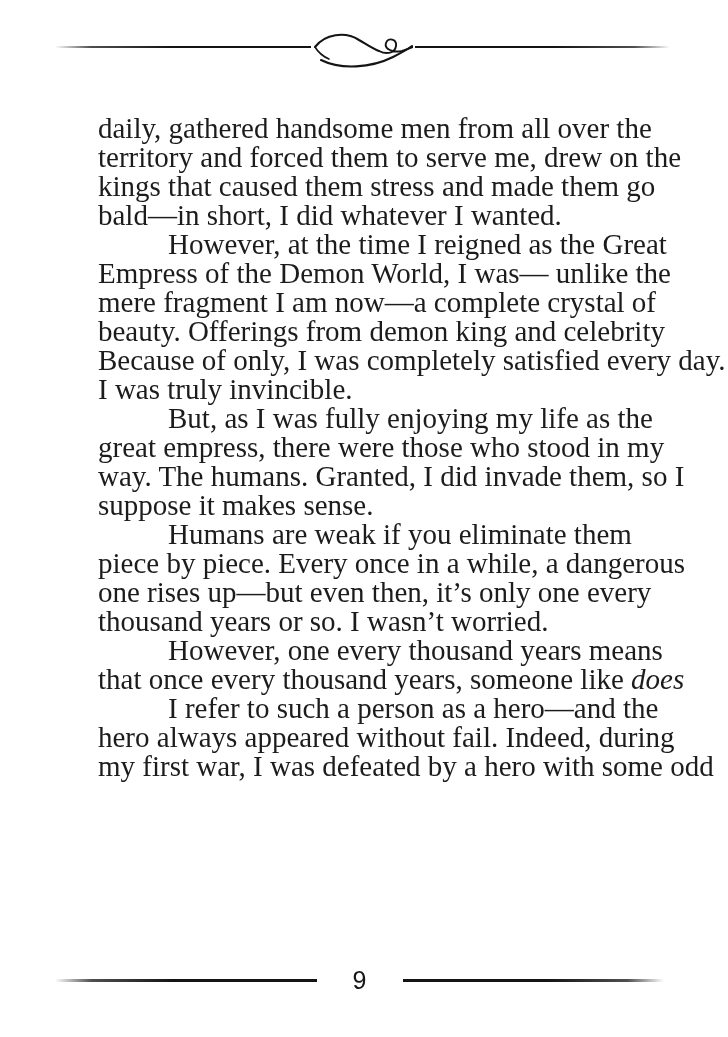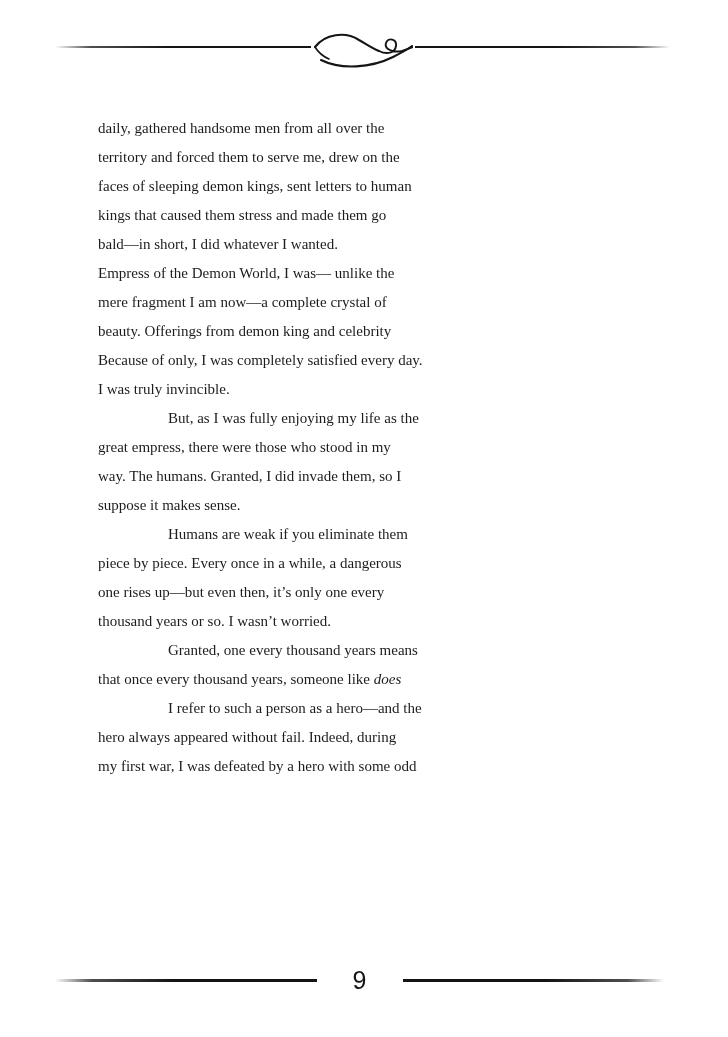--- a/index.html
+++ b/index.html
@@ -44,21 +44,21 @@
     flex: 0 0 auto;
     margin: 0 2px;
   }
 
   
   .body-text {
     position: absolute;
     left: 98px;
     top: 114px;
     width: 560px;
-    font-size: 15px;
+    font-size: 29px;
     line-height: 29px;
   }
   .line {
     height: 29px;
     white-space: nowrap;
   }
   .line.indent { padding-left: 70px; }
   .line .it { font-style: italic; }
 
   
@@ -93,37 +93,37 @@
       <path d="M66,21 C74,25 82,23 83,16 C84,9 75,7 73,13 C71,19 80,23 89,21 C93,20 97,18 100,17" stroke="#141414" stroke-width="1.9" stroke-linecap="round"></path>
       <path d="M8,30 C28,40 58,38 80,27 C88,23 95,19 99,16" stroke="#141414" stroke-width="2.1" stroke-linecap="round"></path>
       <path d="M2,17 C5,22 9,26 16,29" stroke="#141414" stroke-width="1.6" stroke-linecap="round"></path>
     </svg>
     <div class="rule rule-fade-right"></div>
   </div>
 
   <div class="body-text">
       <div class="line">daily, gathered handsome men from all over the</div>
       <div class="line">territory and forced them to serve me, drew on the</div>
-      <div class="line">faces of sleeping demon kings, sent letters to human</div>
       <div class="line">kings that caused them stress and made them go</div>
       <div class="line">bald—in short, I did whatever I wanted.</div>
+      <div class="line indent">However, at the time I reigned as the Great</div>
       <div class="line">Empress of the Demon World, I was— unlike the</div>
       <div class="line">mere fragment I am now—a complete crystal of</div>
       <div class="line">beauty. Offerings from demon king and celebrity</div>
       <div class="line">Because of only, I was completely satisfied every day.</div>
       <div class="line">I was truly invincible.</div>
       <div class="line indent">But, as I was fully enjoying my life as the</div>
       <div class="line">great empress, there were those who stood in my</div>
       <div class="line">way. The humans. Granted, I did invade them, so I</div>
       <div class="line">suppose it makes sense.</div>
       <div class="line indent">Humans are weak if you eliminate them</div>
       <div class="line">piece by piece. Every once in a while, a dangerous</div>
       <div class="line">one rises up—but even then, it’s only one every</div>
       <div class="line">thousand years or so. I wasn’t worried.</div>
-      <div class="line indent">Granted, one every thousand years means</div>
+      <div class="line indent">However, one every thousand years means</div>
       <div class="line"><span>that once every thousand years, someone like </span><span class="it">does</span></div>
       <div class="line indent">I refer to such a person as a hero—and the</div>
       <div class="line">hero always appeared without fail. Indeed, during</div>
       <div class="line">my first war, I was defeated by a hero with some odd</div>
     </div>
 
   <div class="footer">
     <div class="rule rule-fade-left"></div>
     <div class="page-number">9</div>
     <div class="rule rule-fade-right"></div>

